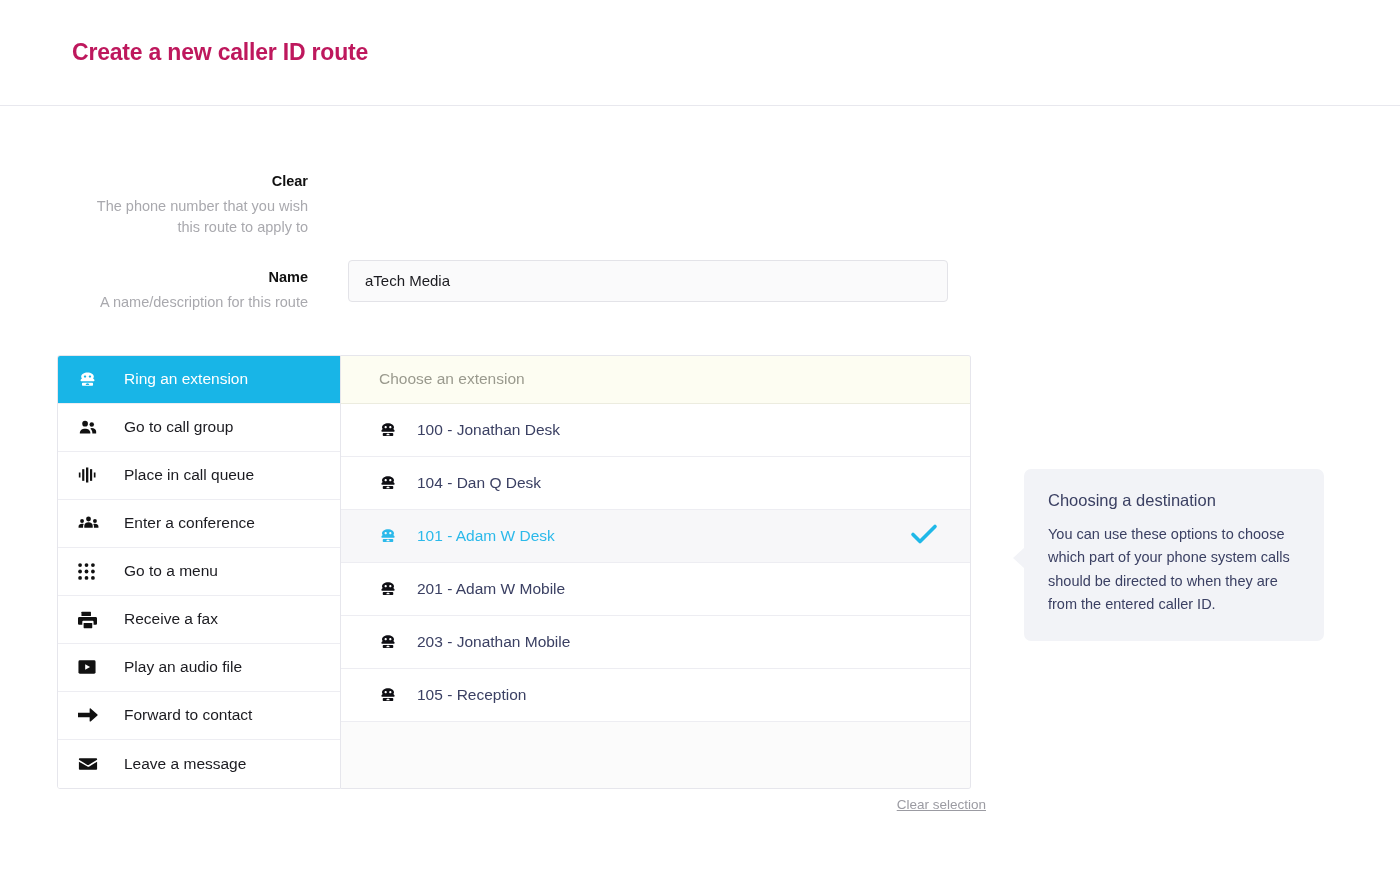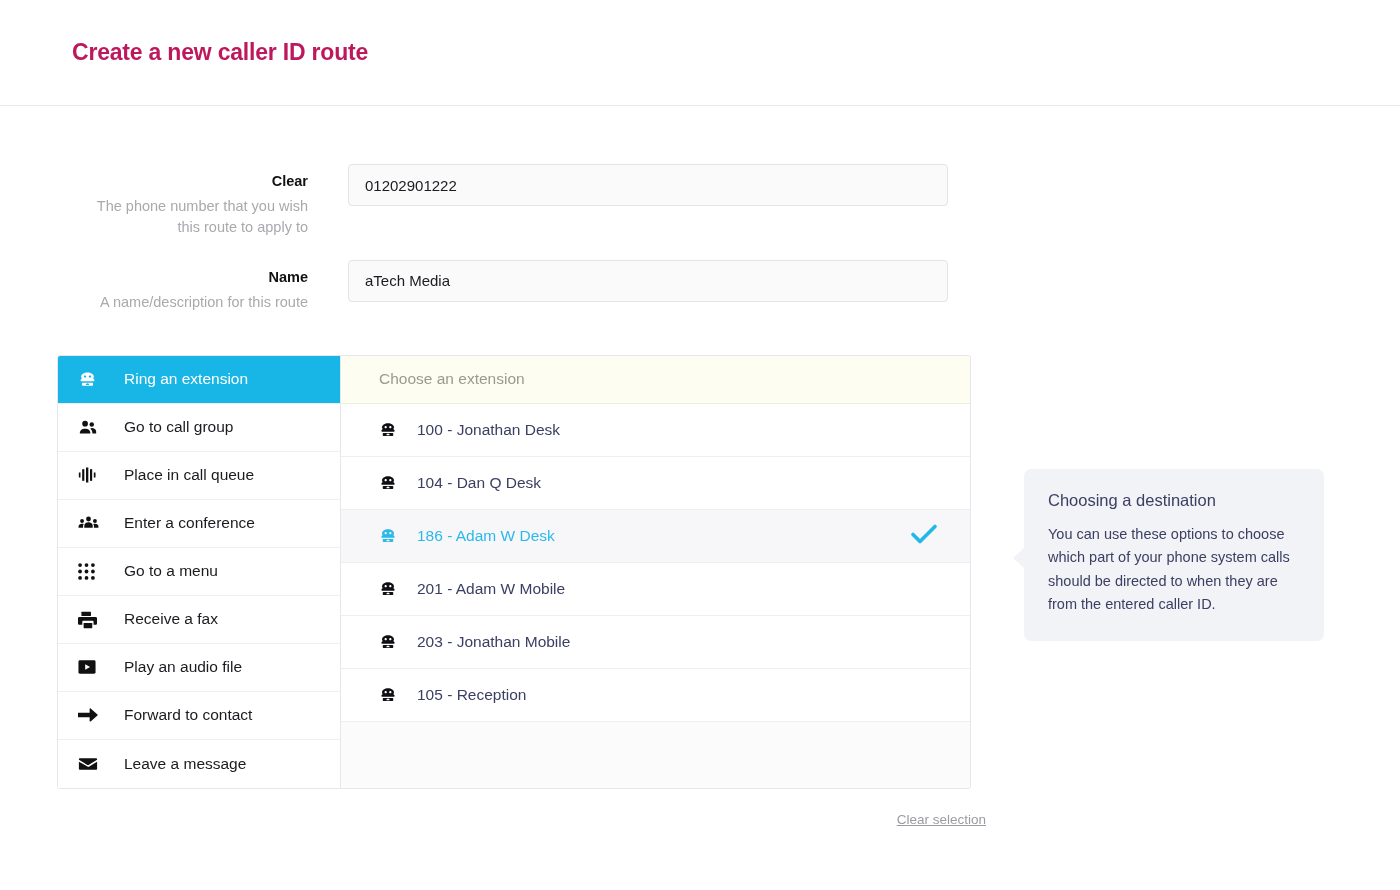--- a/index.html
+++ b/index.html
@@ -165,21 +165,21 @@
     color: #1fb8e8;
     display: none;
   }
   .ext-row.selected .ext-check { display: block; }
   .ext-filler { flex: 1; background: #fbfbfb; }
 
   
   .clear-row {
     width: 914px;
     margin-left: 72px;
-    margin-top: 23px;
+    margin-top: 8px;
     display: flex;
     justify-content: flex-end;
   }
   .clear-link {
     font-size: 13.5px;
     color: #9b9ba2;
     text-decoration: underline;
     cursor: pointer;
   }
 
@@ -222,21 +222,20 @@
   <h1 class="page-title">Create a new caller ID route</h1>
 </div>
 
 <div class="page-body">
 
   <div class="form-row row-number">
     <div class="form-label-col">
       <span class="form-label">Clear</span>
       <span class="form-help">The phone number that you wish this route to apply to</span>
     </div>
-    <input class="form-input" type="text" value="01202901222" style="">
   </div>
 
   <div class="form-row row-name">
     <div class="form-label-col">
       <span class="form-label">Name</span>
       <span class="form-help">A name/description for this route</span>
     </div>
     <input class="form-input" type="text" value="aTech Media" style="">
   </div>
 
@@ -375,21 +374,21 @@
         <span class="ext-label">104 - Dan Q Desk</span>
 
       </div>
 
       <div class="ext-row selected">
         <span class="ext-icon">
           <svg width="18" height="18" viewBox="0 0 24 24" fill="currentColor">
               <path d="M12 3C7.6 3 4 5.3 4 8.3c0 .9.3 1.7.9 2.4L3.6 12c-.4.4-.5 1-.3 1.5.2.5.7.8 1.2.8h15c.5 0 1-.3 1.2-.8.2-.5.1-1.1-.3-1.5l-1.3-1.3c.6-.7.9-1.5.9-2.4C20 5.3 16.4 3 12 3zm-4.6 5.3c0-.8.7-1.5 1.5-1.5S10.4 7.5 10.4 8.3 9.7 9.8 8.9 9.8s-1.5-.7-1.5-1.5zm6.2 0c0-.8.7-1.5 1.5-1.5s1.5.7 1.5 1.5-.7 1.5-1.5 1.5-1.5-.7-1.5-1.5zM6 16h12c.6 0 1 .4 1 1v2c0 .6-.4 1-1 1H6c-.6 0-1-.4-1-1v-2c0-.6.4-1 1-1zm6 .8c-1.2 0-2.2 1-2.2 2.2h4.4c0-1.2-1-2.2-2.2-2.2z"></path>
             </svg>
         </span>
-        <span class="ext-label">186 - Adam W Desk</span>
+        <span class="ext-label">101 - Adam W Desk</span>
         <span class="ext-check">
           <svg width="28" height="22" viewBox="0 0 28 22" fill="none" stroke="currentColor" stroke-width="3.6" stroke-linecap="round" stroke-linejoin="round">
               <path d="M3 11.5L10 18.5 25 3.5"></path>
             </svg>
         </span>
       </div>
 
       <div class="ext-row">
         <span class="ext-icon">
           <svg width="18" height="18" viewBox="0 0 24 24" fill="currentColor">

